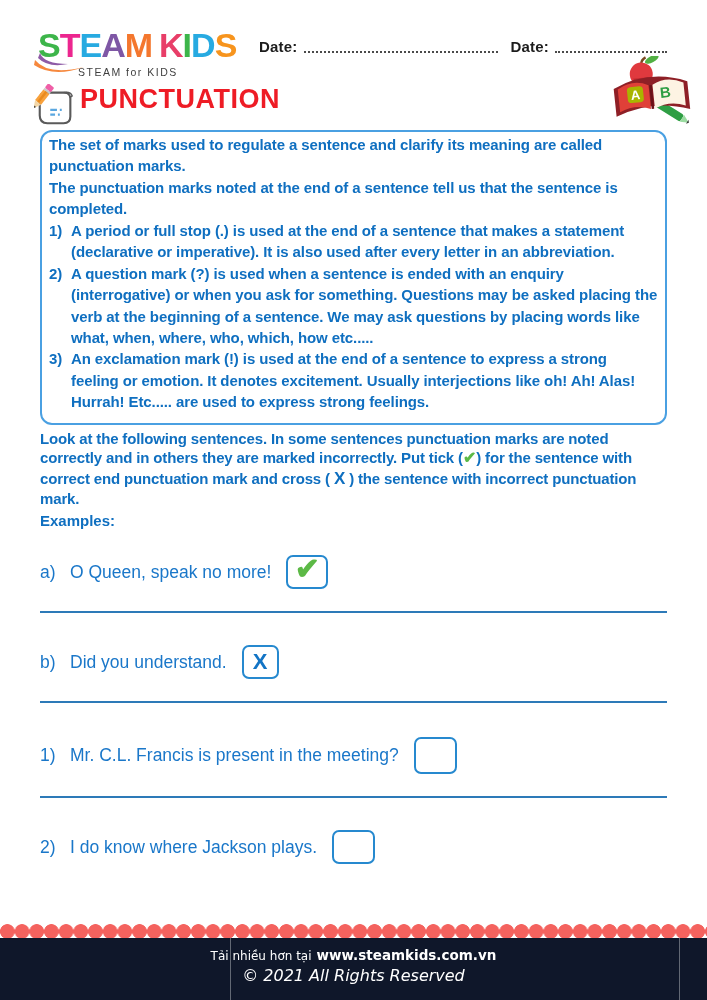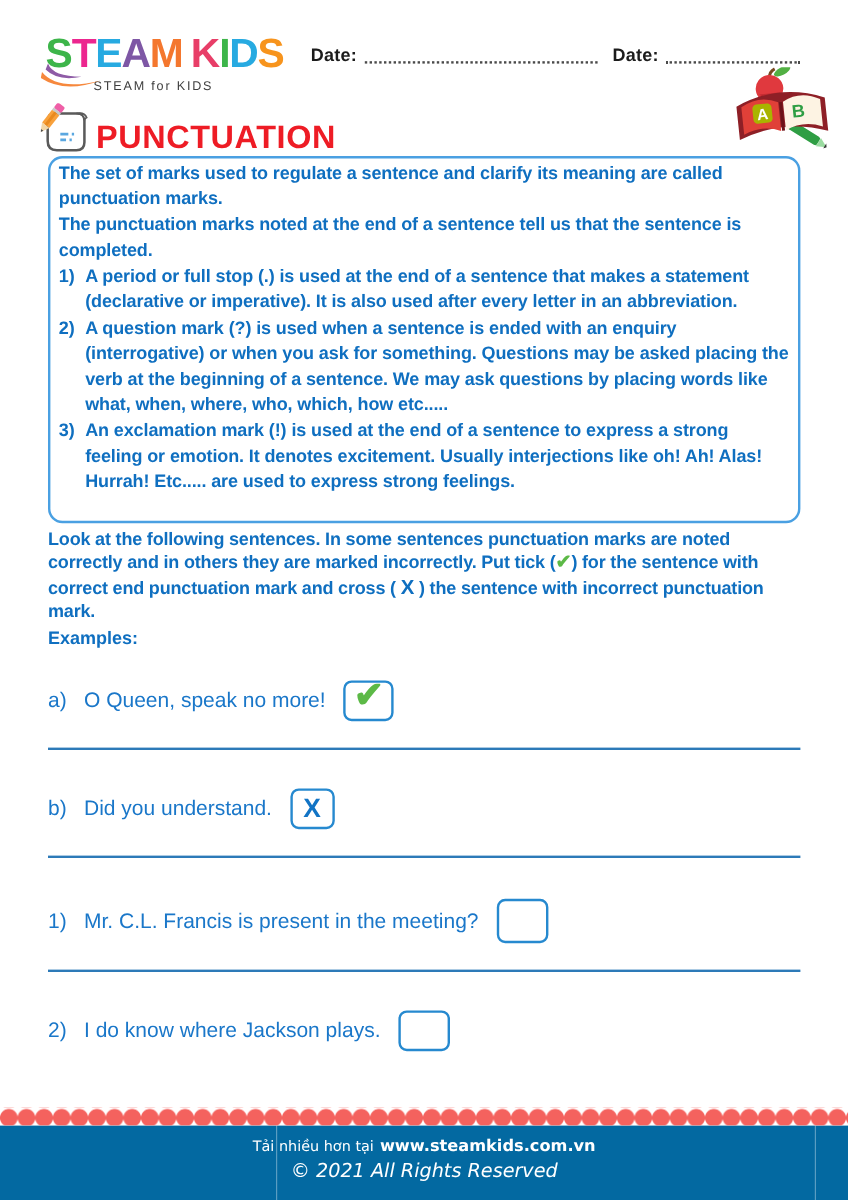--- a/index.html
+++ b/index.html
@@ -20,27 +20,27 @@
   .namedate { flex:1; display:flex; align-items:flex-end; margin:10px 0 0 16px; }
   .nd-label { font-size:15px; color:#1c1c1c; font-weight:bold; letter-spacing:.2px; }
   .nd-line { border-bottom:2px dotted #4a4a4a; height:13px; }
   .nd-line.name { flex:1; margin:0 12px 2px 6px; }
   .nd-line.date { width:112px; margin:0 0 2px 6px; }
 
   
   .book-icon { position:absolute; top:56px; right:8px; }
 
   
-  .title-row { display:flex; align-items:flex-end; margin:6px 0 0 34px; height:46px; }
+  .title-row { display:flex; align-items:flex-start; margin:6px 0 0 34px; height:46px; }
   .page-title { font-size:27px; font-weight:800; color:#ee1c25; letter-spacing:.5px; margin-left:2px; }
 
   
   .info-box {
     margin:0 40px; border:2px solid #4aa0e2; border-radius:12px;
-    padding:2px 7px 21px 7px;
+    padding:2px 7px 10px 7px;
     color:#0f6fc0; font-weight:bold; font-size:15px; line-height:1.43;
     letter-spacing:-0.1px;
   }
   .ib-line { text-align:left; }
   .ib-num-line { padding-left:22px; }
   .ib-num { display:inline-block; width:22px; margin-left:-22px; }
 
   
   .instructions {
     margin:5px 40px 0 40px; color:#0f6fc0; font-weight:bold;
@@ -65,21 +65,21 @@
   #row-1 { margin-top:34px; }
   #row-1 .answer-box { width:43px; height:37px; }
   #row-2 { margin-top:32px; }
   #row-2 .answer-box { width:43px; }
   .box-tick { color:#5cb946; font-size:30px; font-weight:bold; line-height:1; margin-top:-7px; }
   .box-cross { color:#1274c5; font-size:22px; font-weight:800; line-height:1; }
 
   hr.sep { border:none; border-top:2px solid #2d7ab8; margin:22px 40px 0 40px; }
 
   
-  .footer { position:absolute; left:0; right:0; bottom:0; height:62px; background:#0369a1;
+  .footer { position:absolute; left:0; right:0; bottom:0; height:62px; background:#0f172a;
             font-family:"DejaVu Sans", sans-serif; }
   .footer-scallops { position:absolute; left:0; right:0; bottom:62px; height:15px;
     background-image:radial-gradient(circle at 7.35px 8.5px, #f4625e 7px, rgba(255,255,255,0) 7.7px);
     background-size:14.7px 15px; background-repeat:repeat-x; }
   .footer-divider { position:absolute; top:0; bottom:0; width:1px; background:rgba(255,255,255,.35); }
   .footer-divider.d1 { left:230px; }
   .footer-divider.d2 { right:27px; }
   .footer-text { text-align:center; color:#ffffff; padding-top:9px; font-size:12px; }
   .footer-url { font-weight:bold; font-size:13.5px; margin-left:5px; }
   .footer-copy { font-style:italic; font-size:16px; margin-top:3px; }

